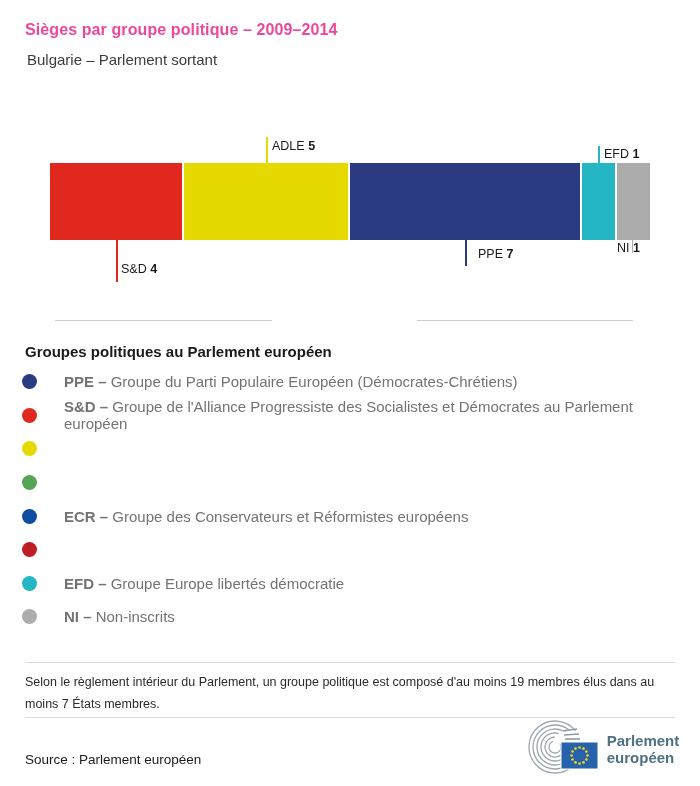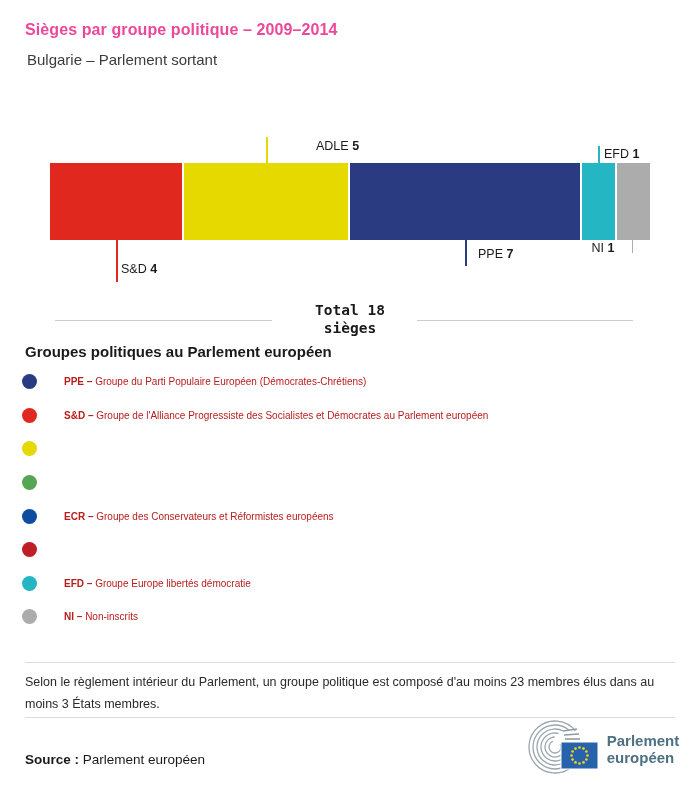--- a/index.html
+++ b/index.html
@@ -11,53 +11,53 @@
   .subtitle { position:absolute; left:27px; top:51px; font-size:15px; color:#3c3c3c; }
 
   
   .bar { position:absolute; left:50px; top:163px; width:600px; height:77px; display:flex; gap:2px; }
   .bar .seg { height:100%; }
 
   
   .tick { position:absolute; width:2px; }
   .callout { position:absolute; font-size:12.5px; white-space:nowrap; color:#1a1a1a; }
   .callout b { font-weight:bold; }
-  .co-adle { left:272px; top:139px;margin-left:44px; }
+  .co-adle { left:272px; top:139px; }
   .tick-adle { left:266px; top:137px; height:26px; }
   .co-efd { left:604px; top:147px; }
   .tick-efd { left:598px; top:146px; height:17px; }
   .co-sd { left:121px; top:262px; }
   .tick-sd { left:116px; top:240px; height:42px; }
   .co-ppe { left:478px; top:247px; }
   .tick-ppe { left:465px; top:240px; height:26px; }
-  .co-ni { left:581px; top:241px; width:44px; text-align:center; }
+  .co-ni { left:617px; top:241px; width:44px; text-align:left; }
   .tick-ni { left:632px; top:240px; height:13px; width:1px; }
 
   
   .total-line { position:absolute; top:320px; height:1px; background:#cccccc; }
   .total-line.left { left:55px; width:217px; }
   .total-line.right { left:417px; width:216px; }
   .total-text { position:absolute; left:255px; top:301px; width:190px; text-align:center;
                 font-family:"DejaVu Sans Mono", monospace; font-weight:bold; font-size:14.5px; line-height:18px; color:#1a1a1a; }
 
   
   .legend-heading { position:absolute; left:25px; top:343px; font-size:15px; font-weight:bold; color:#1a1a1a; }
   .legend { position:absolute; left:22px; top:365px; width:656px; }
   .legend-row { display:flex; align-items:center; height:33.6px; }
   .legend-dot { width:15px; height:15px; border-radius:50%; flex:0 0 15px; margin-right:15px; }
-  .legend-text { font-size:10px; color:#b91c1c;padding-left:12px; }
+  .legend-text { font-size:15px; color:#737373;padding-left:12px; }
   .legend-text b { font-weight:bold; }
 
   
   .hr { position:absolute; left:25px; width:650px; height:1px; background:#dadada; }
   .hr1 { top:662px; }
   .hr2 { top:717px; }
   .note { position:absolute; left:25px; top:671px; width:630px; font-size:12.5px; line-height:22px; color:#2a2a2a; }
   .source { position:absolute; left:25px; top:752px; font-size:13.5px; color:#1a1a1a; }
-  .source b { font-weight:bold;text-align:center; }
+  .source b { font-weight:normal;text-align:center; }
 
   .logo { position:absolute; left:527px; top:720px; width:150px; height:58px; display:flex; align-items:center;justify-content:center; }
   .logo svg { flex:0 0 78px; }
   .logo-text { font-size:15px; font-weight:bold; color:#4d7182; line-height:17px; margin-left:4px; }
 </style>
 </head>
 <body>
 
 <div class="page">
 
@@ -82,24 +82,20 @@
   <div class="callout co-sd"><span>S&amp;D</span>&nbsp;<b>4</b></div>
 
   <div class="tick tick-ppe" style="background: rgb(43, 59, 130);"></div>
   <div class="callout co-ppe"><span>PPE</span>&nbsp;<b>7</b></div>
 
   <div class="tick tick-ni" style="background: rgb(172, 172, 172);"></div>
   <div class="callout co-ni"><span>NI</span>&nbsp;<b>1</b></div>
 
   <div class="total-line left"></div>
   <div class="total-line right"></div>
-  <div class="total-text">
-    <div>Total 18</div>
-    <div>sièges</div>
-  </div>
 
   <div class="legend-heading">Groupes politiques au Parlement européen</div>
   <div class="legend">
     <div class="legend-row">
       <span class="legend-dot" style="background: rgb(43, 59, 130);"></span>
       <span class="legend-text"><b>PPE –</b> <span>Groupe du Parti Populaire Européen (Démocrates-Chrétiens)</span></span>
     </div>
     <div class="legend-row">
       <span class="legend-dot" style="background: rgb(224, 40, 31);"></span>
       <span class="legend-text"><b>S&amp;D –</b> <span>Groupe de l'Alliance Progressiste des Socialistes et Démocrates au Parlement européen</span></span>
@@ -121,21 +117,21 @@
       <span class="legend-dot" style="background: rgb(36, 182, 195);"></span>
       <span class="legend-text"><b>EFD –</b> <span>Groupe Europe libertés démocratie</span></span>
     </div>
     <div class="legend-row">
       <span class="legend-dot" style="background: rgb(172, 172, 172);"></span>
       <span class="legend-text"><b>NI –</b> <span>Non-inscrits</span></span>
     </div>
   </div>
 
   <div class="hr hr1"></div>
-  <div class="note">Selon le règlement intérieur du Parlement, un groupe politique est composé d'au moins 23 membres élus dans au moins 3 États membres.</div>
+  <div class="note">Selon le règlement intérieur du Parlement, un groupe politique est composé d'au moins 19 membres élus dans au moins 7 États membres.</div>
   <div class="hr hr2"></div>
   <div class="source"><b>Source :</b> <span>Parlement européen</span></div>
 
   <div class="logo">
     <svg viewBox="0 0 78 60" width="78" height="60">
       <g fill="none" stroke="#9aa7ad" stroke-width="1.3">
         <circle cx="30" cy="28" r="6" pathLength="100" stroke-dasharray="78 22" transform="rotate(-30 30 28)"></circle>
         <circle cx="30" cy="28" r="10" pathLength="100" stroke-dasharray="80 20" transform="rotate(-20 30 28)"></circle>
         <circle cx="30" cy="28" r="14" pathLength="100" stroke-dasharray="82 18" transform="rotate(-10 30 28)"></circle>
         <circle cx="30" cy="28" r="18" pathLength="100" stroke-dasharray="84 16" transform="rotate(-5 30 28)"></circle>

